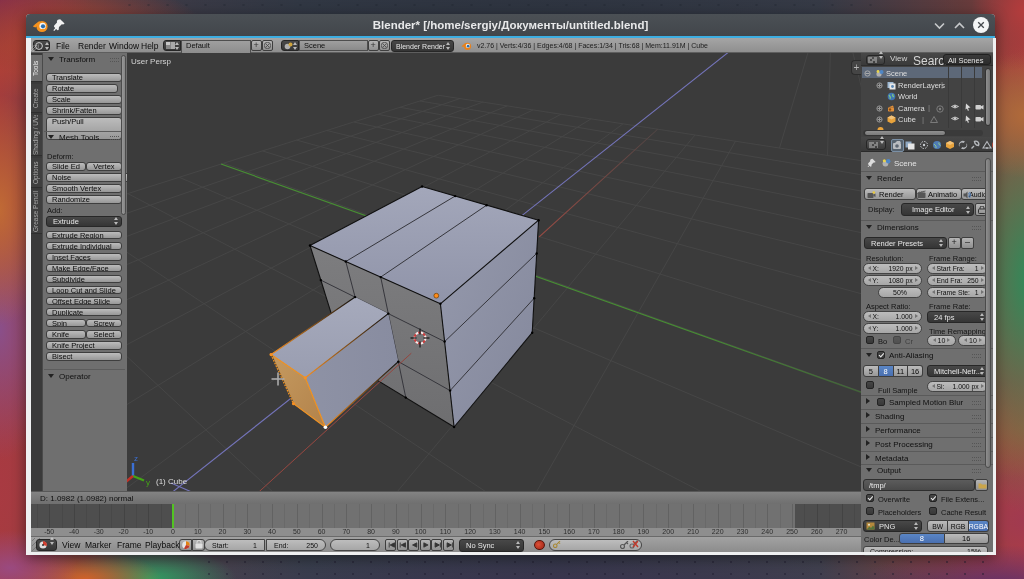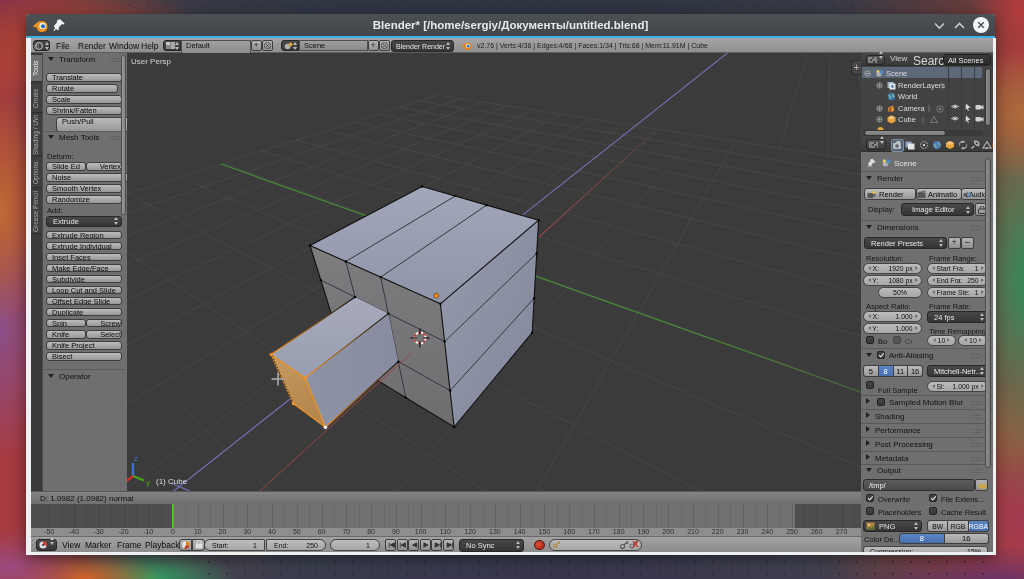--- a/index.html
+++ b/index.html
@@ -35,21 +35,21 @@
 .infobar{left:31px;top:38px;width:962px;height:14.5px;background:linear-gradient(#a5a5a5,#8f8f8f);border-bottom:1px solid #5e5e5e}
 .m{position:absolute;top:0;height:14px;line-height:14px;font-size:8.5px;color:#0c0c0c}
 .vp{left:127px;top:52.5px;width:734px;height:438.5px;background:#3b3b3b;overflow:hidden}
 .vph{left:31px;top:491px;width:830px;height:13px;background:linear-gradient(#838383,#6f6f6f);border-top:1px solid #585858}
 .tl{left:31px;top:504px;width:830px;height:48px}
 .shelf{left:31px;top:52.5px;width:96px;height:438.5px;background:#3a3a3a}
 .shelfbg{left:42px;top:52.5px;width:85px;height:438.5px;background:#6f6f6f;border-left:1px solid #4a4a4a}
 .tab{position:absolute;left:31px;width:11px;background:#3f3f3f;color:#b8b8b8;border-bottom:1px solid #2e2e2e;overflow:hidden}
 .tab span{position:absolute;left:0;top:0;width:100%;height:100%;writing-mode:vertical-rl;transform:rotate(180deg);font-size:6.5px;white-space:nowrap;text-align:center;line-height:10.5px}
 .btn{position:absolute;background:linear-gradient(#bcbcbc,#979797);border:1px solid #3e3e3e;border-radius:3px;font-size:7.5px;color:#0a0a0a;padding-left:5px;overflow:hidden;white-space:nowrap}
-.btnc{text-align:right;padding-left:0}
+.btnc{text-align:center;padding-left:0}
 .drop{position:absolute;background:linear-gradient(#484848,#353535);border:1px solid #272727;border-radius:3px;font-size:7.5px;color:#e6e6e6;padding-left:6px;overflow:hidden;white-space:nowrap}
 .updn{position:absolute;right:2px;top:50%;margin-top:-4px;width:5px;height:8px;opacity:.85}
 .updn:before{content:"";position:absolute;left:0;top:0;border-left:2.5px solid transparent;border-right:2.5px solid transparent;border-bottom:3px solid #cfcfcf}
 .updn:after{content:"";position:absolute;left:0;bottom:0;border-left:2.5px solid transparent;border-right:2.5px solid transparent;border-top:3px solid #cfcfcf}
 .hdr{position:absolute;font-size:8px;color:#101010;font-weight:normal}
 .hdr i{font-style:normal;display:inline-block;width:0;height:0;margin-right:5px;vertical-align:1px}.hdr i.d{border-left:3.5px solid transparent;border-right:3.5px solid transparent;border-top:4.5px solid #222}.hdr i.r{border-top:3.5px solid transparent;border-bottom:3.5px solid transparent;border-left:4.5px solid #222}
 .lbl{position:absolute;font-size:7.5px;color:#141414}
 .pfield{position:absolute;background:linear-gradient(#bdbdbd,#a6a6a6);border:1px solid #444;border-radius:6px;font-size:7px;color:#101010;text-align:center;overflow:hidden;white-space:nowrap}
 .cb{position:absolute;width:8px;height:8px;background:linear-gradient(#454545,#383838);border:1px solid #232323;border-radius:2px}
 .ck:after{content:"";position:absolute;left:1px;top:1.2px;width:4.2px;height:2.4px;border-left:1.5px solid #ececec;border-bottom:1.5px solid #ececec;transform:rotate(-48deg)}
@@ -156,21 +156,21 @@
   </div>
 <div class="tab" style="top:190px;height:44px;background:#3f3f3f">
     <span style="color:#ababab">Grease Pencil</span>
   </div>
 <div class="hdr" style="left:48px;top:55px"><i class="d"></i>Transform</div>
 <div class="ab" style="left:110px;top:58px;width:9px;height:4px;border-top:1px dotted #555;border-bottom:1px dotted #555"></div>
 <div class="btn" style="left:46px;top:73px;width:76px;height:8.6px;line-height:7.6px">Translate</div>
 <div class="btn" style="left:46px;top:84px;width:72px;height:8.6px;line-height:7.6px">Rotate</div>
 <div class="btn" style="left:46px;top:95px;width:76px;height:8.6px;line-height:7.6px">Scale</div>
 <div class="btn" style="left:46px;top:106px;width:76px;height:8.6px;line-height:7.6px">Shrink/Fatten</div>
-<div class="btn" style="left:56px;top:117px;width:76px;height:15px;line-height:7.6px">Push/Pull</div>
+<div class="btn" style="left:46px;top:117px;width:76px;height:23px;line-height:7.6px">Push/Pull</div>
 <div class="ab" style="left:44px;top:131px;width:81px;height:1px;background:#5c5c5c"></div>
 <div class="hdr" style="left:48px;top:133px"><i class="d"></i>Mesh Tools</div>
 <div class="ab" style="left:110px;top:136px;width:9px;height:4px;border-top:1px dotted #555;border-bottom:1px dotted #555"></div>
 <div class="lbl" style="left:47px;top:152px">Deform:</div>
 <div class="btn" style="left:46px;top:162px;width:40px;height:8.6px;line-height:7.6px">Slide Ed</div>
 <div class="btn btnc" style="left:86px;top:162px;width:36px;height:8.6px;line-height:7.6px">Vertex</div>
 <div class="btn" style="left:46px;top:173px;width:99px;height:8.6px;line-height:7.6px">Noise</div>
 <div class="btn" style="left:46px;top:184px;width:76px;height:8.6px;line-height:7.6px">Smooth Vertex</div>
 <div class="btn" style="left:46px;top:195px;width:76px;height:8.6px;line-height:7.6px">Randomize</div>
 <div class="lbl" style="left:47px;top:206px">Add:</div>

